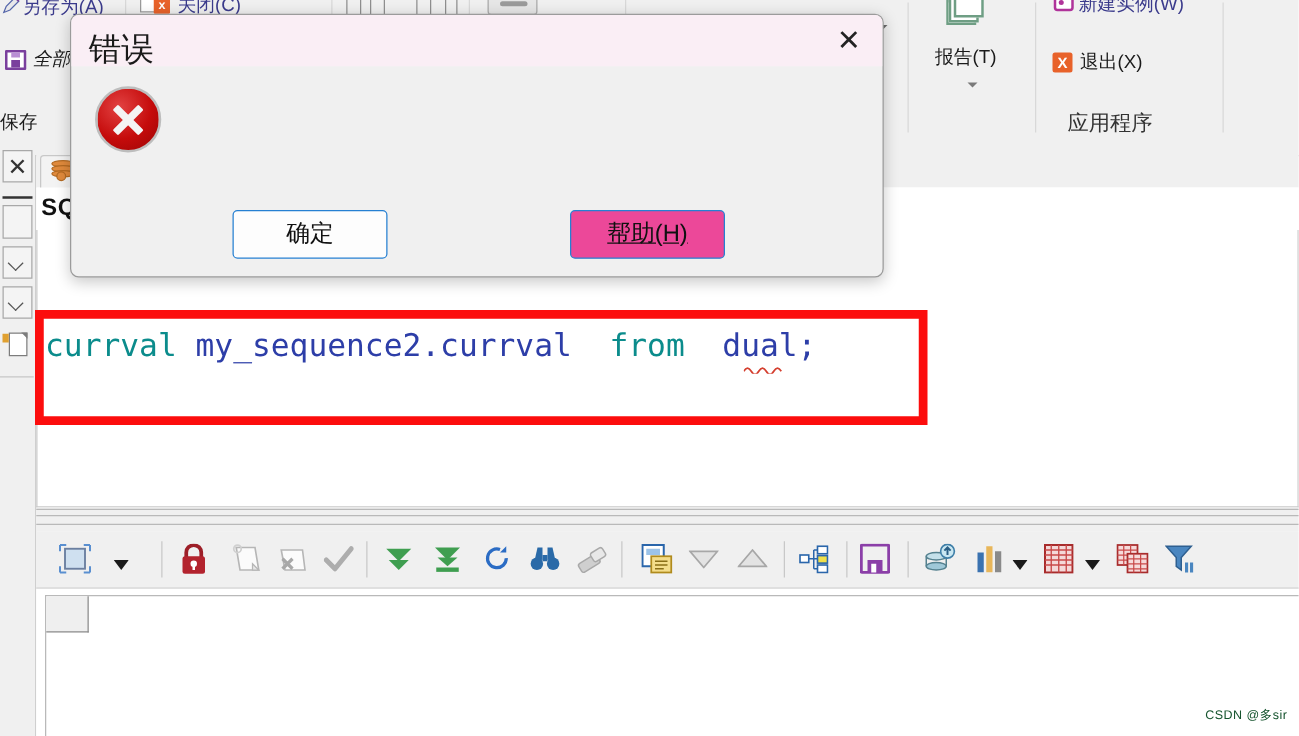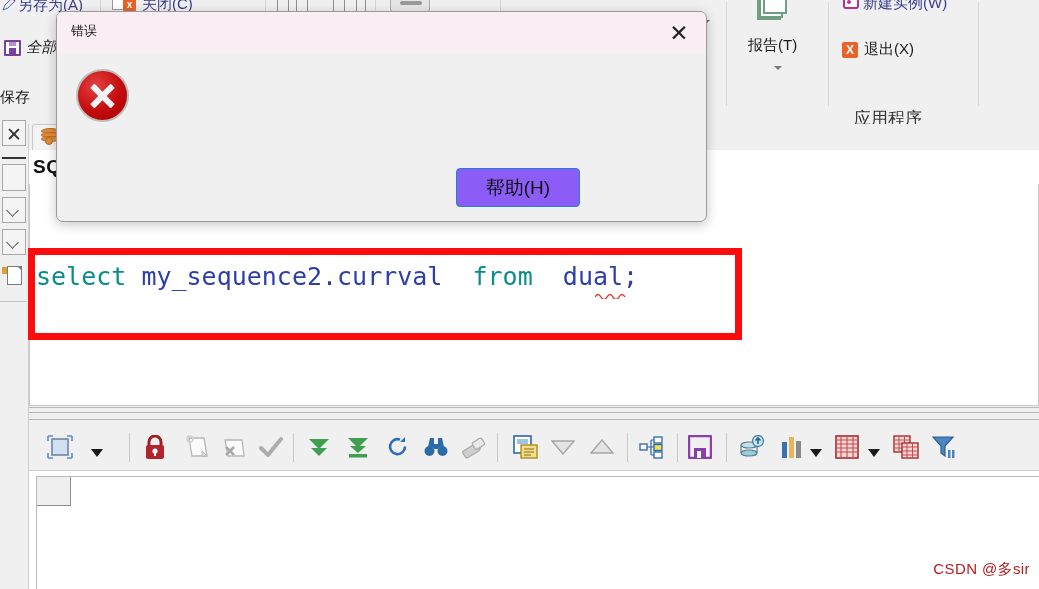--- a/index.html
+++ b/index.html
@@ -8,21 +8,21 @@
     font-family:"Liberation Sans","DejaVu Sans",sans-serif;
     background:#ffffff;
     -webkit-font-smoothing:antialiased;
   }
   .abs{position:absolute;}
 
   
   #ribbon{left:0;top:0;width:1039px;height:124px;background:#f0f0f0;
     border-bottom:1px solid #d2d2d2;}
   .rib-sep{position:absolute;top:2px;width:1px;height:104px;background:#d8d8d8;}
-  .rib-group-label{position:absolute;font-size:15px;color:#333;white-space:nowrap;margin-top:20px;}
+  .rib-group-label{position:absolute;font-size:15px;color:#333;white-space:nowrap;}
   .rib-item{position:absolute;font-size:15px;color:#1a1a1a;white-space:nowrap;}
 
   
   .ico-saveall{position:absolute;width:17px;height:16px;background:#fff;
     border:2px solid #7a3f9d;border-radius:1px;box-sizing:border-box;}
   .ico-saveall:after{content:"";position:absolute;left:3px;bottom:0;width:7px;height:6px;
     background:#7a3f9d;}
   .ico-saveall:before{content:"";position:absolute;left:3px;top:0px;width:7px;height:4px;
     background:#b98fd4;}
 
@@ -93,38 +93,38 @@
   
   #results{left:29px;top:471px;width:1010px;height:118px;background:#ffffff;}
   #grid{position:absolute;left:7px;top:5px;width:1003px;height:113px;background:#fff;border-left:1px solid #b9b9b9;border-top:1px solid #b9b9b9;box-sizing:border-box;}
   #gridhdr{position:absolute;left:0;top:0;width:34px;height:29px;background:#efefef;border-right:1px solid #8d8d8d;border-bottom:1px solid #8d8d8d;box-sizing:border-box;}
 
   
   #dialog{left:56px;top:11px;width:651px;height:211px;background:#f0f0f0;
     border:1px solid #9b9b9b;border-radius:7px;box-shadow:0 3px 12px rgba(0,0,0,.22);
     box-sizing:border-box;overflow:hidden;}
   #dlg-title{position:absolute;left:0;top:0;width:649px;height:41px;background:#faeef5;}
-  #dlg-title-text{position:absolute;left:14px;top:10px;font-size:13px;color:#1a1a1a;text-align:center;}
+  #dlg-title-text{position:absolute;left:14px;top:10px;font-size:26px;color:#1a1a1a;text-align:center;}
   #dlg-close{position:absolute;right:10px;top:6px;width:34px;height:30px;text-align:center;
     font-size:23px;line-height:30px;color:#222;font-family:"DejaVu Sans",sans-serif;cursor:default;}
   #dlg-err-icon{position:absolute;left:19px;top:57px;width:53px;height:53px;border-radius:50%;
     background:radial-gradient(circle at 36% 30%, #e24242 0%, #c50b0b 55%, #9b0505 100%);
     border:2px solid #bdbdbd;box-sizing:border-box;}
   #dlg-err-icon .x1,#dlg-err-icon .x2{position:absolute;left:10px;top:22px;width:29px;height:6px;
     background:#f4f4f4;border-radius:1px;}
   #dlg-err-icon .x1{transform:rotate(45deg);}
   #dlg-err-icon .x2{transform:rotate(-45deg);}
   #dlg-msg{position:absolute;left:92px;top:73px;width:545px;font-size:18.5px;color:#111;line-height:1.4;}
   .dlg-btn{position:absolute;top:156px;height:39px;background:#fdfdfd;border:1px solid #cfcfcf;
     border-radius:4px;box-sizing:border-box;font-size:19px;color:#111;text-align:center;
     line-height:37px;cursor:default;}
   .dlg-btn.primary{border:1.6px solid #2680d2;}
-  .dlg-btn.focused{border:1.6px solid #2680d2;background:#8b5cf6;}
-
-  #watermark{right:9px;bottom:10px;font-size:15px;color:#b91c1c;letter-spacing:.4px;}
+  .dlg-btn.focused{border:1.6px solid #2680d2;background:#ec4899;text-decoration:underline;}
+
+  #watermark{right:9px;bottom:10px;font-size:10px;color:#14532d;letter-spacing:.4px;}
 </style>
 </head>
 <body>
 
 <div class="abs" id="ribbon">
 
   <span class="ico-pen" style="left:2px;top:-2px;">
     <svg width="15" height="14" viewBox="0 0 15 14">
         <path d="M1 12 L3 7 L10 0 L13 3 L6 10 Z" fill="#e8e8ea" stroke="#5566aa" stroke-width="1"></path>
         <path d="M10 0 L13 3" stroke="#7a3f9d" stroke-width="1.4"></path>
@@ -205,21 +205,21 @@
       <i class="gear"></i>
   </span>
 </div>
 
 <div class="abs" id="sqltab">
   <span class="sqltab-label" style="left:4px;top:6px;">SQ</span>
 </div>
 
 <div class="abs" id="editorbody"></div>
 
-<div class="abs" id="codeline"><span class="kw">select</span><span> </span><span class="id">my_sequence2.currval</span><span>  </span><span class="kw">from</span><span>  </span><span class="id">dual;</span></div>
+<div class="abs" id="codeline"><span class="kw">currval</span><span> </span><span class="id">my_sequence2.currval</span><span>  </span><span class="kw">from</span><span>  </span><span class="id">dual;</span></div>
 
 <svg class="squig" viewBox="0 0 34 7">
   <path d="M0 5 Q3 0 6 5 T12 5 T18 5 T24 5 T30 5" fill="none" stroke="#d43f2f" stroke-width="1.4"></path>
 </svg>
 
 <div class="abs" id="redbox"></div>
 
 <div class="abs splitter" style="left:29px;top:406px;width:1010px;height:19px;"></div>
 <div class="abs splitter-line" style="left:29px;top:407px;width:1010px;"></div>
 <div class="abs splitter-line" style="left:29px;top:412px;width:1010px;"></div>
@@ -426,18 +426,19 @@
     <span id="dlg-title-text">错误</span>
     <span id="dlg-close">✕</span>
   </div>
 
   <div id="dlg-err-icon">
     <span class="x1"></span>
     <span class="x2"></span>
   </div>
 
 
+  <div class="dlg-btn primary" style="left:129px;width:124px;">确定</div>
   <div class="dlg-btn focused" style="left:399px;width:124px;">
     <span>帮助(H)</span>
   </div>
 </div>
 
 <div class="abs" id="watermark">CSDN @多sir</div>
 
 </body></html>

